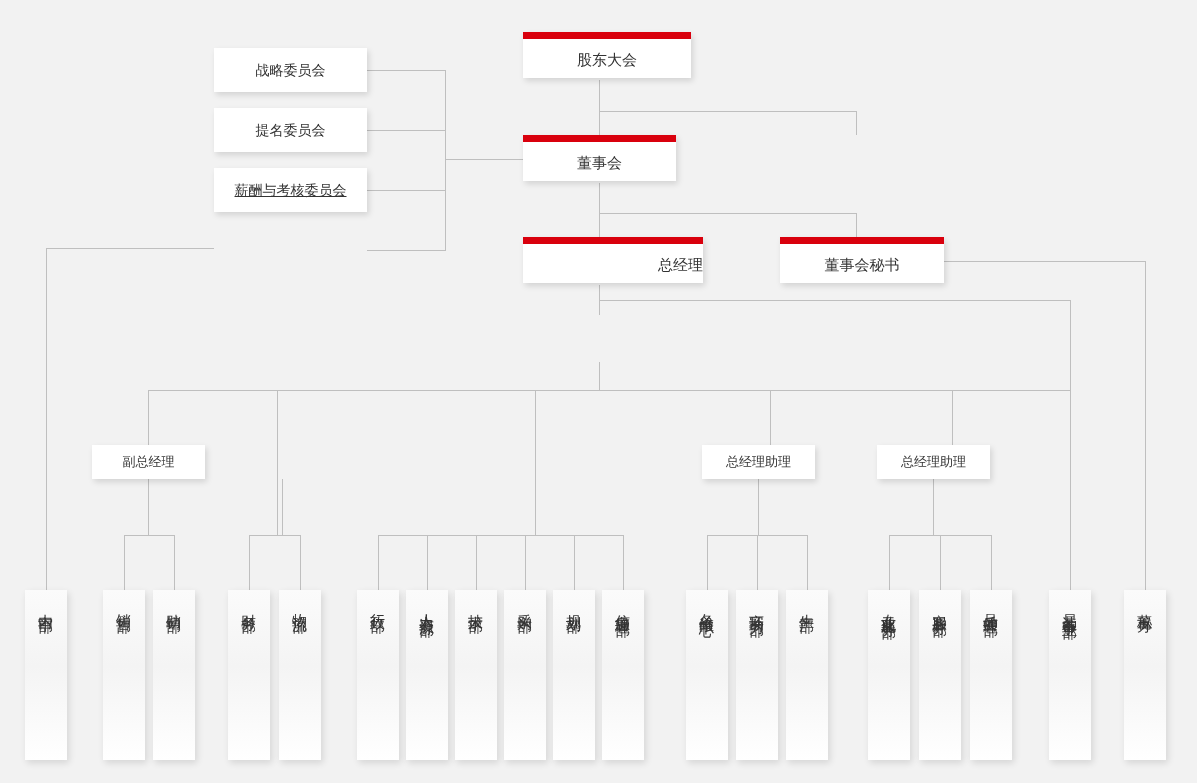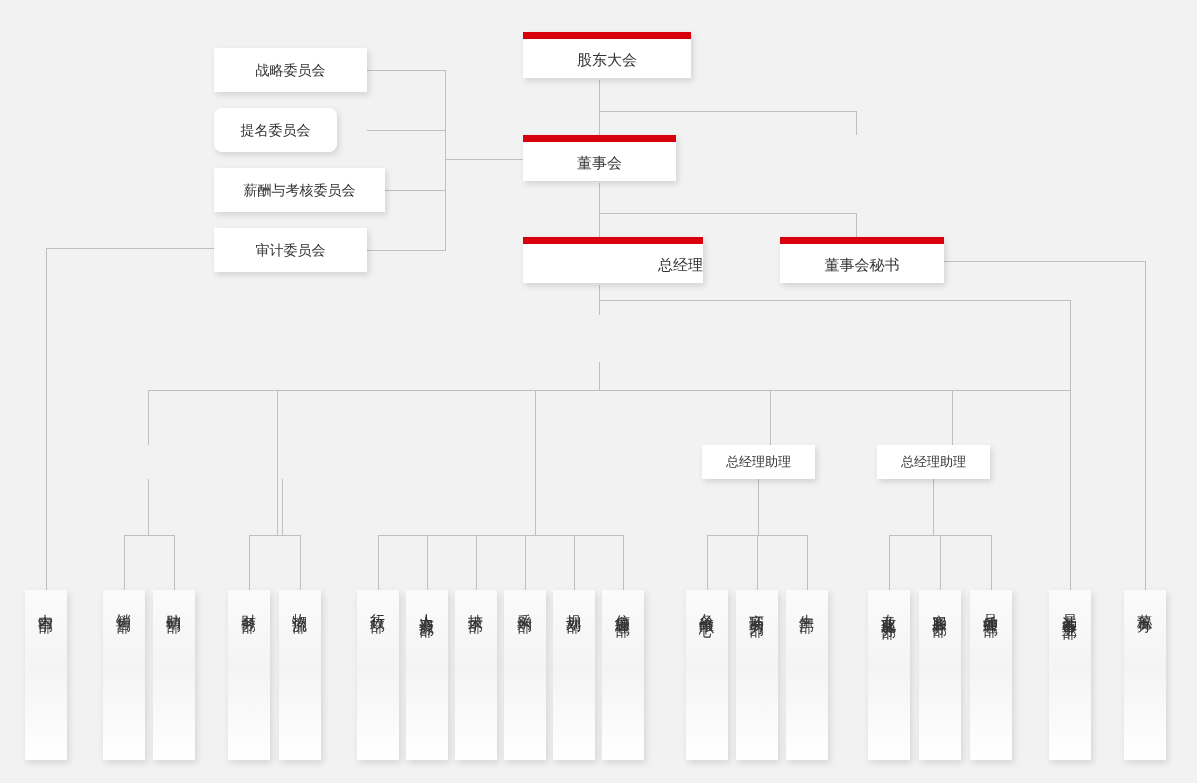--- a/index.html
+++ b/index.html
@@ -166,30 +166,30 @@
   </div>
 
   <div class="box cap" style="left:780px;top:237px;width:164px;">
     <span class="lbl">董事会秘书</span>
   </div>
 
 
   <div class="box plain" style="left:214px;top:48px;width:153px;">
     <span class="lbl">战略委员会</span>
   </div>
-  <div class="box plain" style="left:214px;top:108px;width:123px;border-radius:8px;">
+  <div class="box plain" style="left:214px;top:108px;width:153px;">
     <span class="lbl">提名委员会</span>
   </div>
-  <div class="box plain" style="left:214px;top:168px;width:171px;">
+  <div class="box plain" style="left:214px;top:168px;width:153px;text-decoration:underline;">
     <span class="lbl">薪酬与考核委员会</span>
   </div>
-  <div class="box plain" style="left:214px;top:228px;width:153px;">
-    <span class="lbl">审计委员会</span>
-  </div>
-
+
+  <div class="box mid" style="left:92px;top:445px;width:113px;">
+    <span class="lbl">副总经理</span>
+  </div>
   <div class="box mid" style="left:702px;top:445px;width:113px;">
     <span class="lbl">总经理助理</span>
   </div>
   <div class="box mid" style="left:877px;top:445px;width:113px;">
     <span class="lbl">总经理助理</span>
   </div>
 
   <div class="box dept" style="left:25px;top:590px;">
     <span class="lbl">内审部</span>
   </div>

